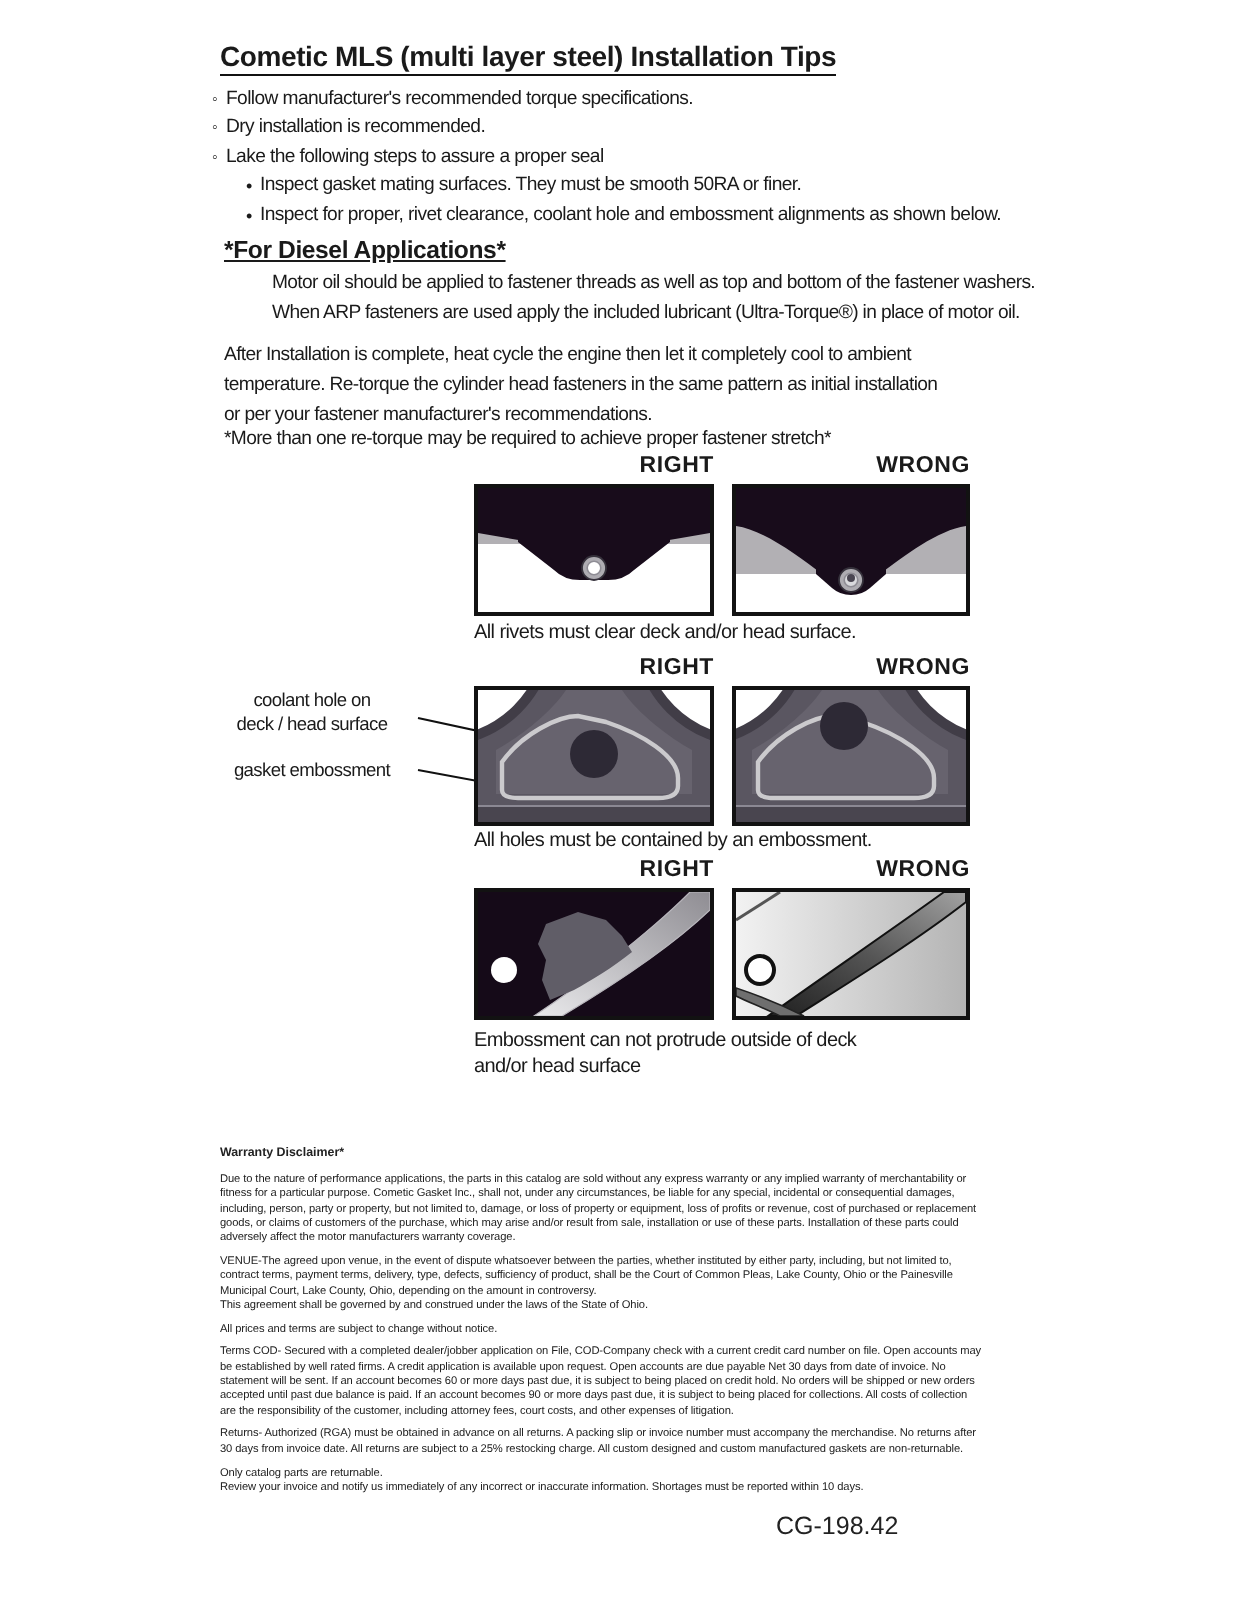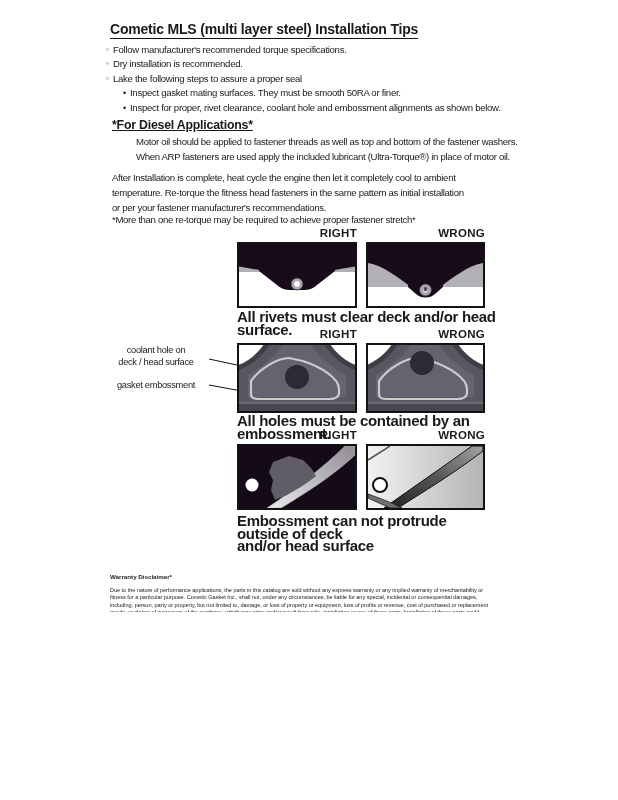--- a/index.html
+++ b/index.html
@@ -1,32 +1,32 @@
 <!DOCTYPE html>
 <html><head>
 <meta charset="utf-8">
 <style>
   html,body{margin:0;padding:0;background:#fff;}
-  .page{position:relative;width:618px;height:612px;background:#ffffff;overflow:hidden;
+  .page{position:relative;width:618px;height:800px;background:#ffffff;overflow:hidden;
         font-family:"Liberation Sans",sans-serif;color:#1a1a1a;}
   .abs{position:absolute;}
   .title{font-size:14px;font-weight:bold;letter-spacing:-0.2px;
          border-bottom:1.6px solid #111;padding-bottom:1px;display:inline-block;}
   .bullets{font-size:9.6px;letter-spacing:-0.3px;line-height:14.4px;}
   .brow{display:flex;}
   .bmark{width:7px;flex:none;font-size:8px;line-height:14.4px;}
   .sub .bmark{font-size:9px;}
   .sub{padding-left:17px;}
   .h2{font-size:12.3px;font-weight:bold;letter-spacing:-0.2px;text-decoration:underline;}
   .body{font-size:9.6px;letter-spacing:-0.33px;line-height:15px;white-space:pre-line;}
   .note{font-size:9.6px;letter-spacing:-0.33px;}
   .dlabel{font-size:11.5px;font-weight:bold;letter-spacing:0.3px;text-align:right;width:120px;}
   .dbox{border:2px solid #121212;box-sizing:border-box;width:120px;background:#fff;}
   .dbox svg{display:block;}
-  .caption{font-size:15px;font-weight:bold;letter-spacing:-0.3px;line-height:12.5px;white-space:pre-line;}
+  .caption{font-size:10px;font-weight:normal;letter-spacing:-0.3px;line-height:12.5px;white-space:pre-line;}
   .annot{font-size:9.3px;letter-spacing:-0.3px;line-height:12px;text-align:center;white-space:pre-line;}
   .warr{font-size:5.6px;letter-spacing:-0.05px;line-height:7.3px;white-space:pre-line;color:#222;}
   .warr-h{font-size:6.2px;font-weight:bold;color:#222;}
   .m4{margin-top:4.5px;}
   .pagenum{font-size:12.5px;letter-spacing:0px;color:#222;}
 </style>
 </head>
 <body>
 
 <div class="page">
@@ -55,21 +55,21 @@
     <div class="brow sub">
       <span class="bmark">•</span>
       <span>Inspect for proper, rivet clearance, coolant hole and embossment alignments as shown below.</span>
     </div>
   </div>
 
   <div class="abs h2" style="left:112px;top:118px;">*For Diesel Applications*</div>
   <div class="abs body" style="left:112px;top:134px;width:430px;margin-left:24px;">Motor oil should be applied to fastener threads as well as top and bottom of the fastener washers.
 When ARP fasteners are used apply the included lubricant (Ultra-Torque®) in place of motor oil.</div>
   <div class="abs body" style="left:112px;top:170px;width:430px;">After Installation is complete, heat cycle the engine then let it completely cool to ambient
-temperature. Re-torque the fitness head fasteners in the same pattern as initial installation
+temperature. Re-torque the cylinder head fasteners in the same pattern as initial installation
 or per your fastener manufacturer's recommendations.</div>
   <div class="abs note" style="left:112px;top:214px;width:430px;">*More than one re-torque may be required to achieve proper fastener stretch*</div>
 
   <div class="abs dlabel" style="left:237px;top:227px;">RIGHT</div>
   <div class="abs dlabel" style="left:366px;top:227px;width:119px;">WRONG</div>
 
   <div class="abs dbox" style="left:237px;top:242px;height:66px;">
     <svg width="116" height="62" viewBox="0 0 116 62">
       <rect width="116" height="62" fill="#180c1b"></rect>
       <polygon points="0,22.5 32,28 0,28" fill="#b2b0b4"></polygon>

